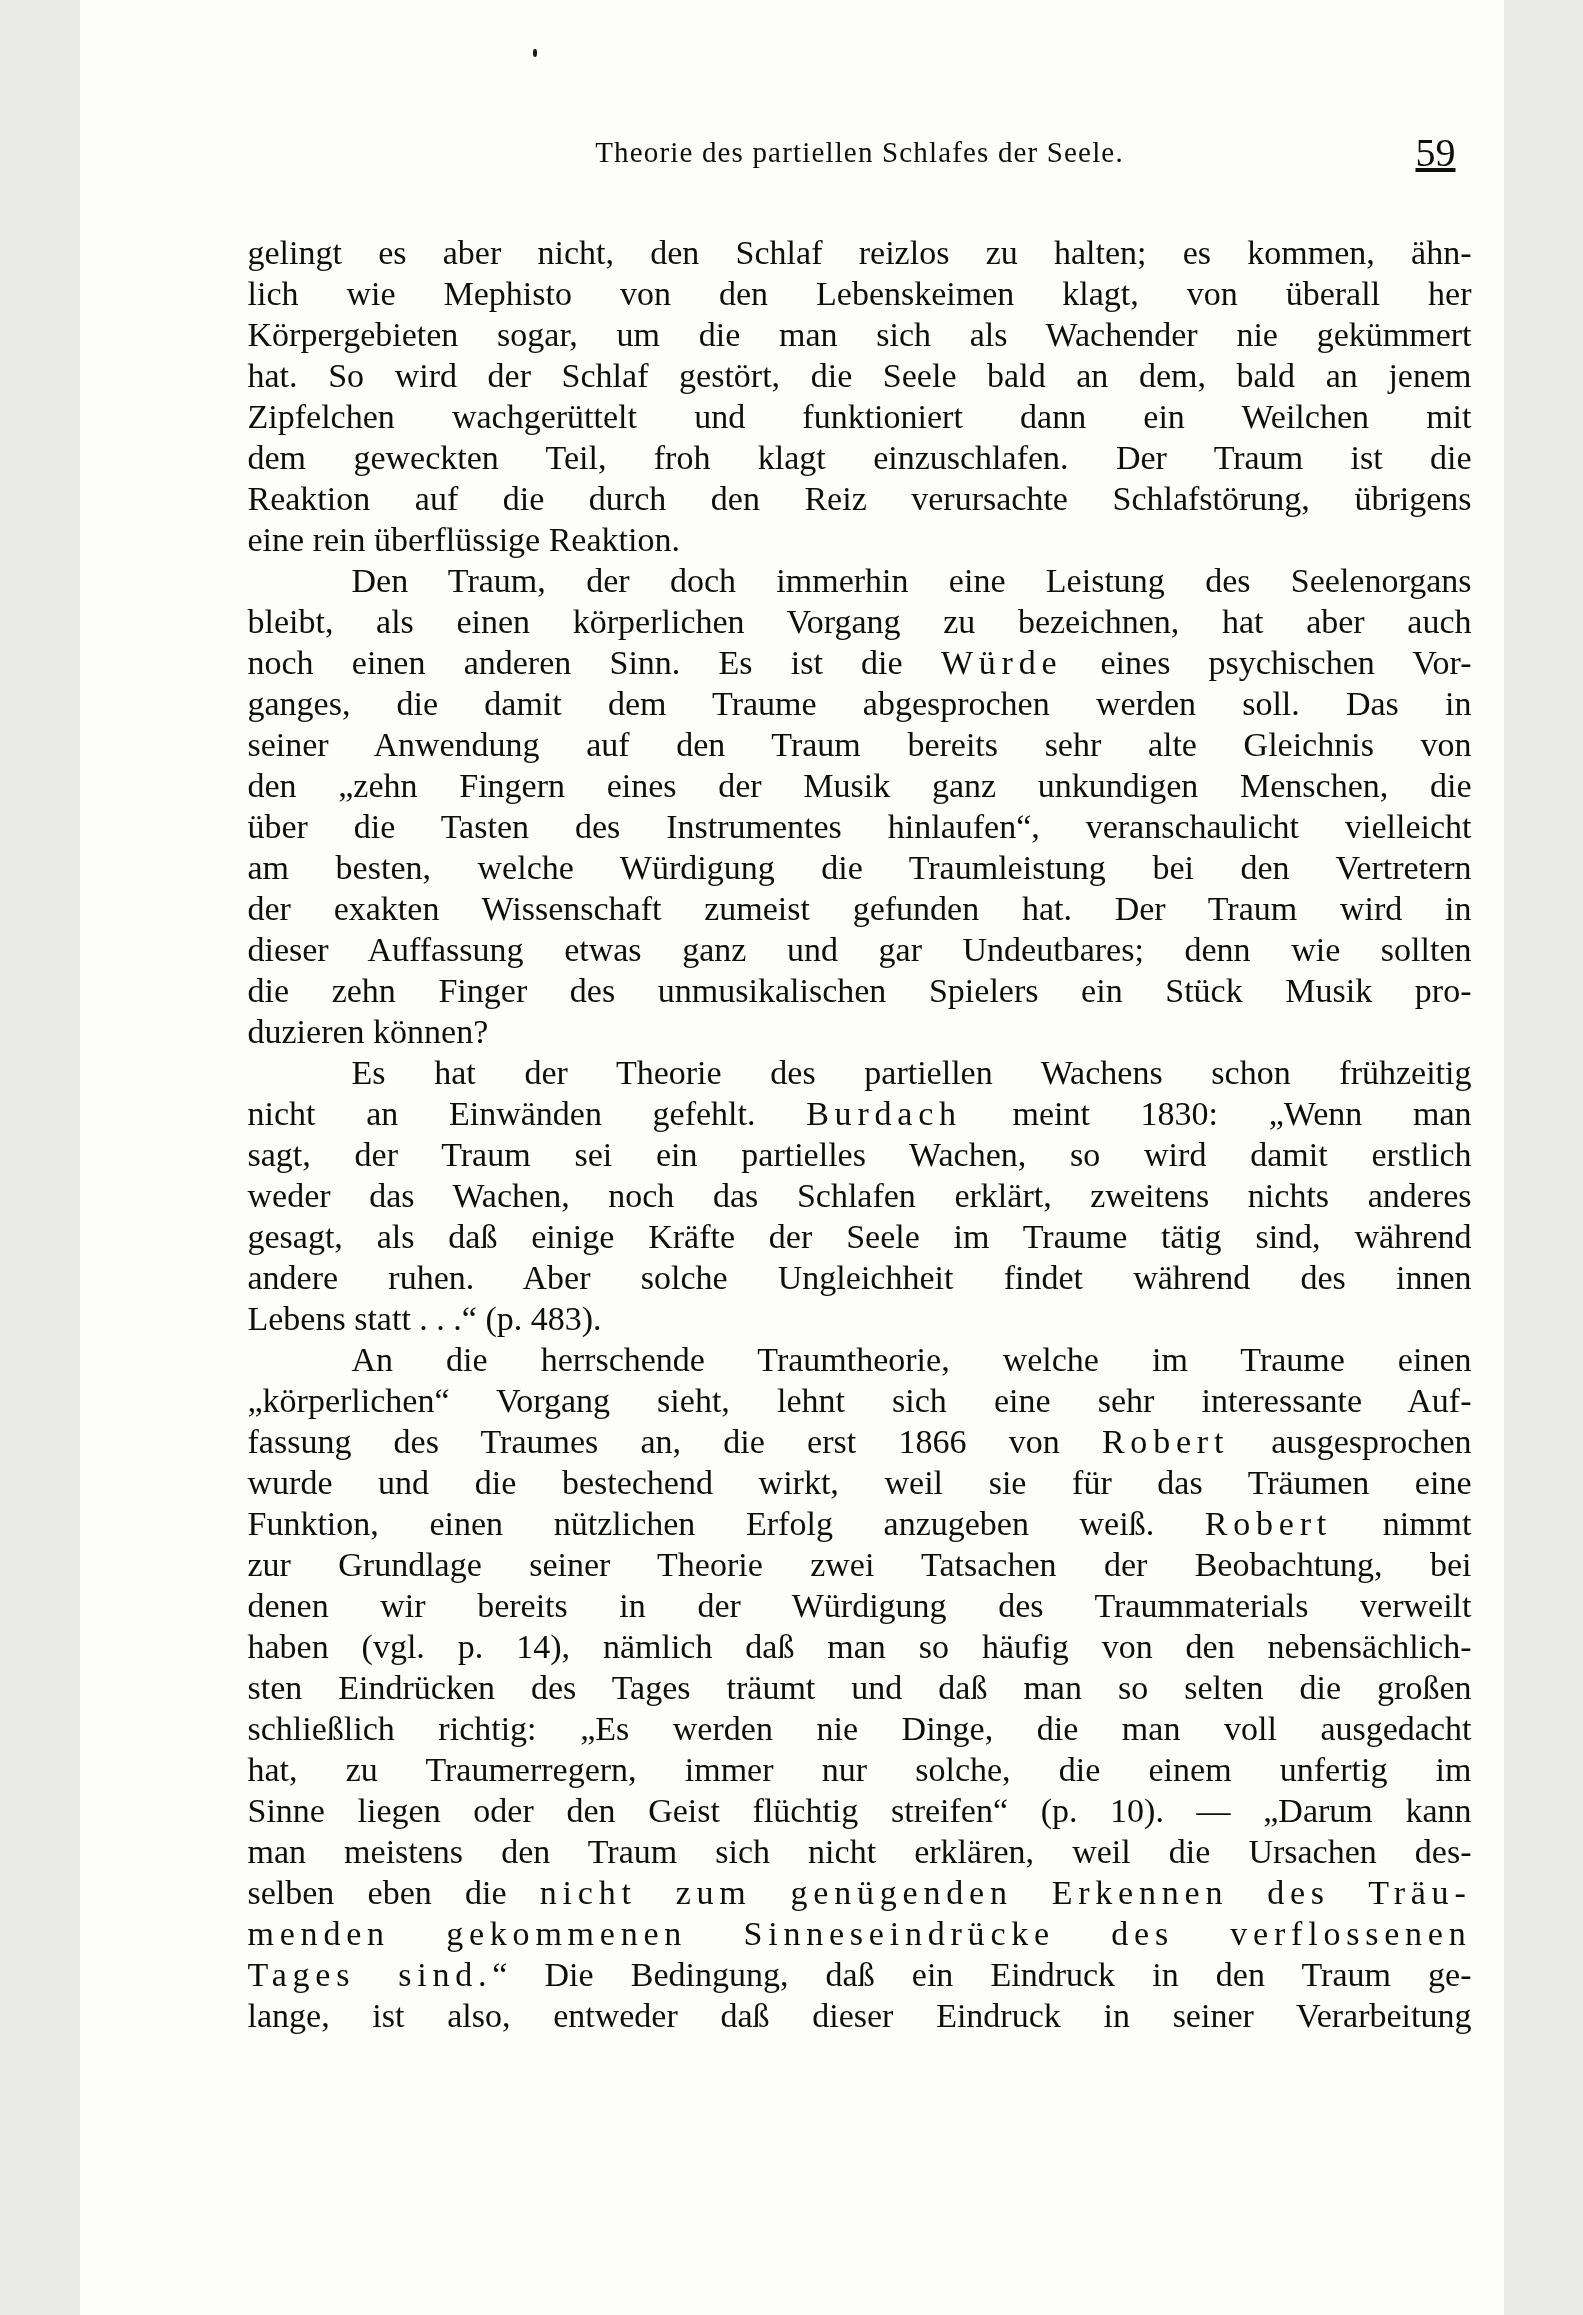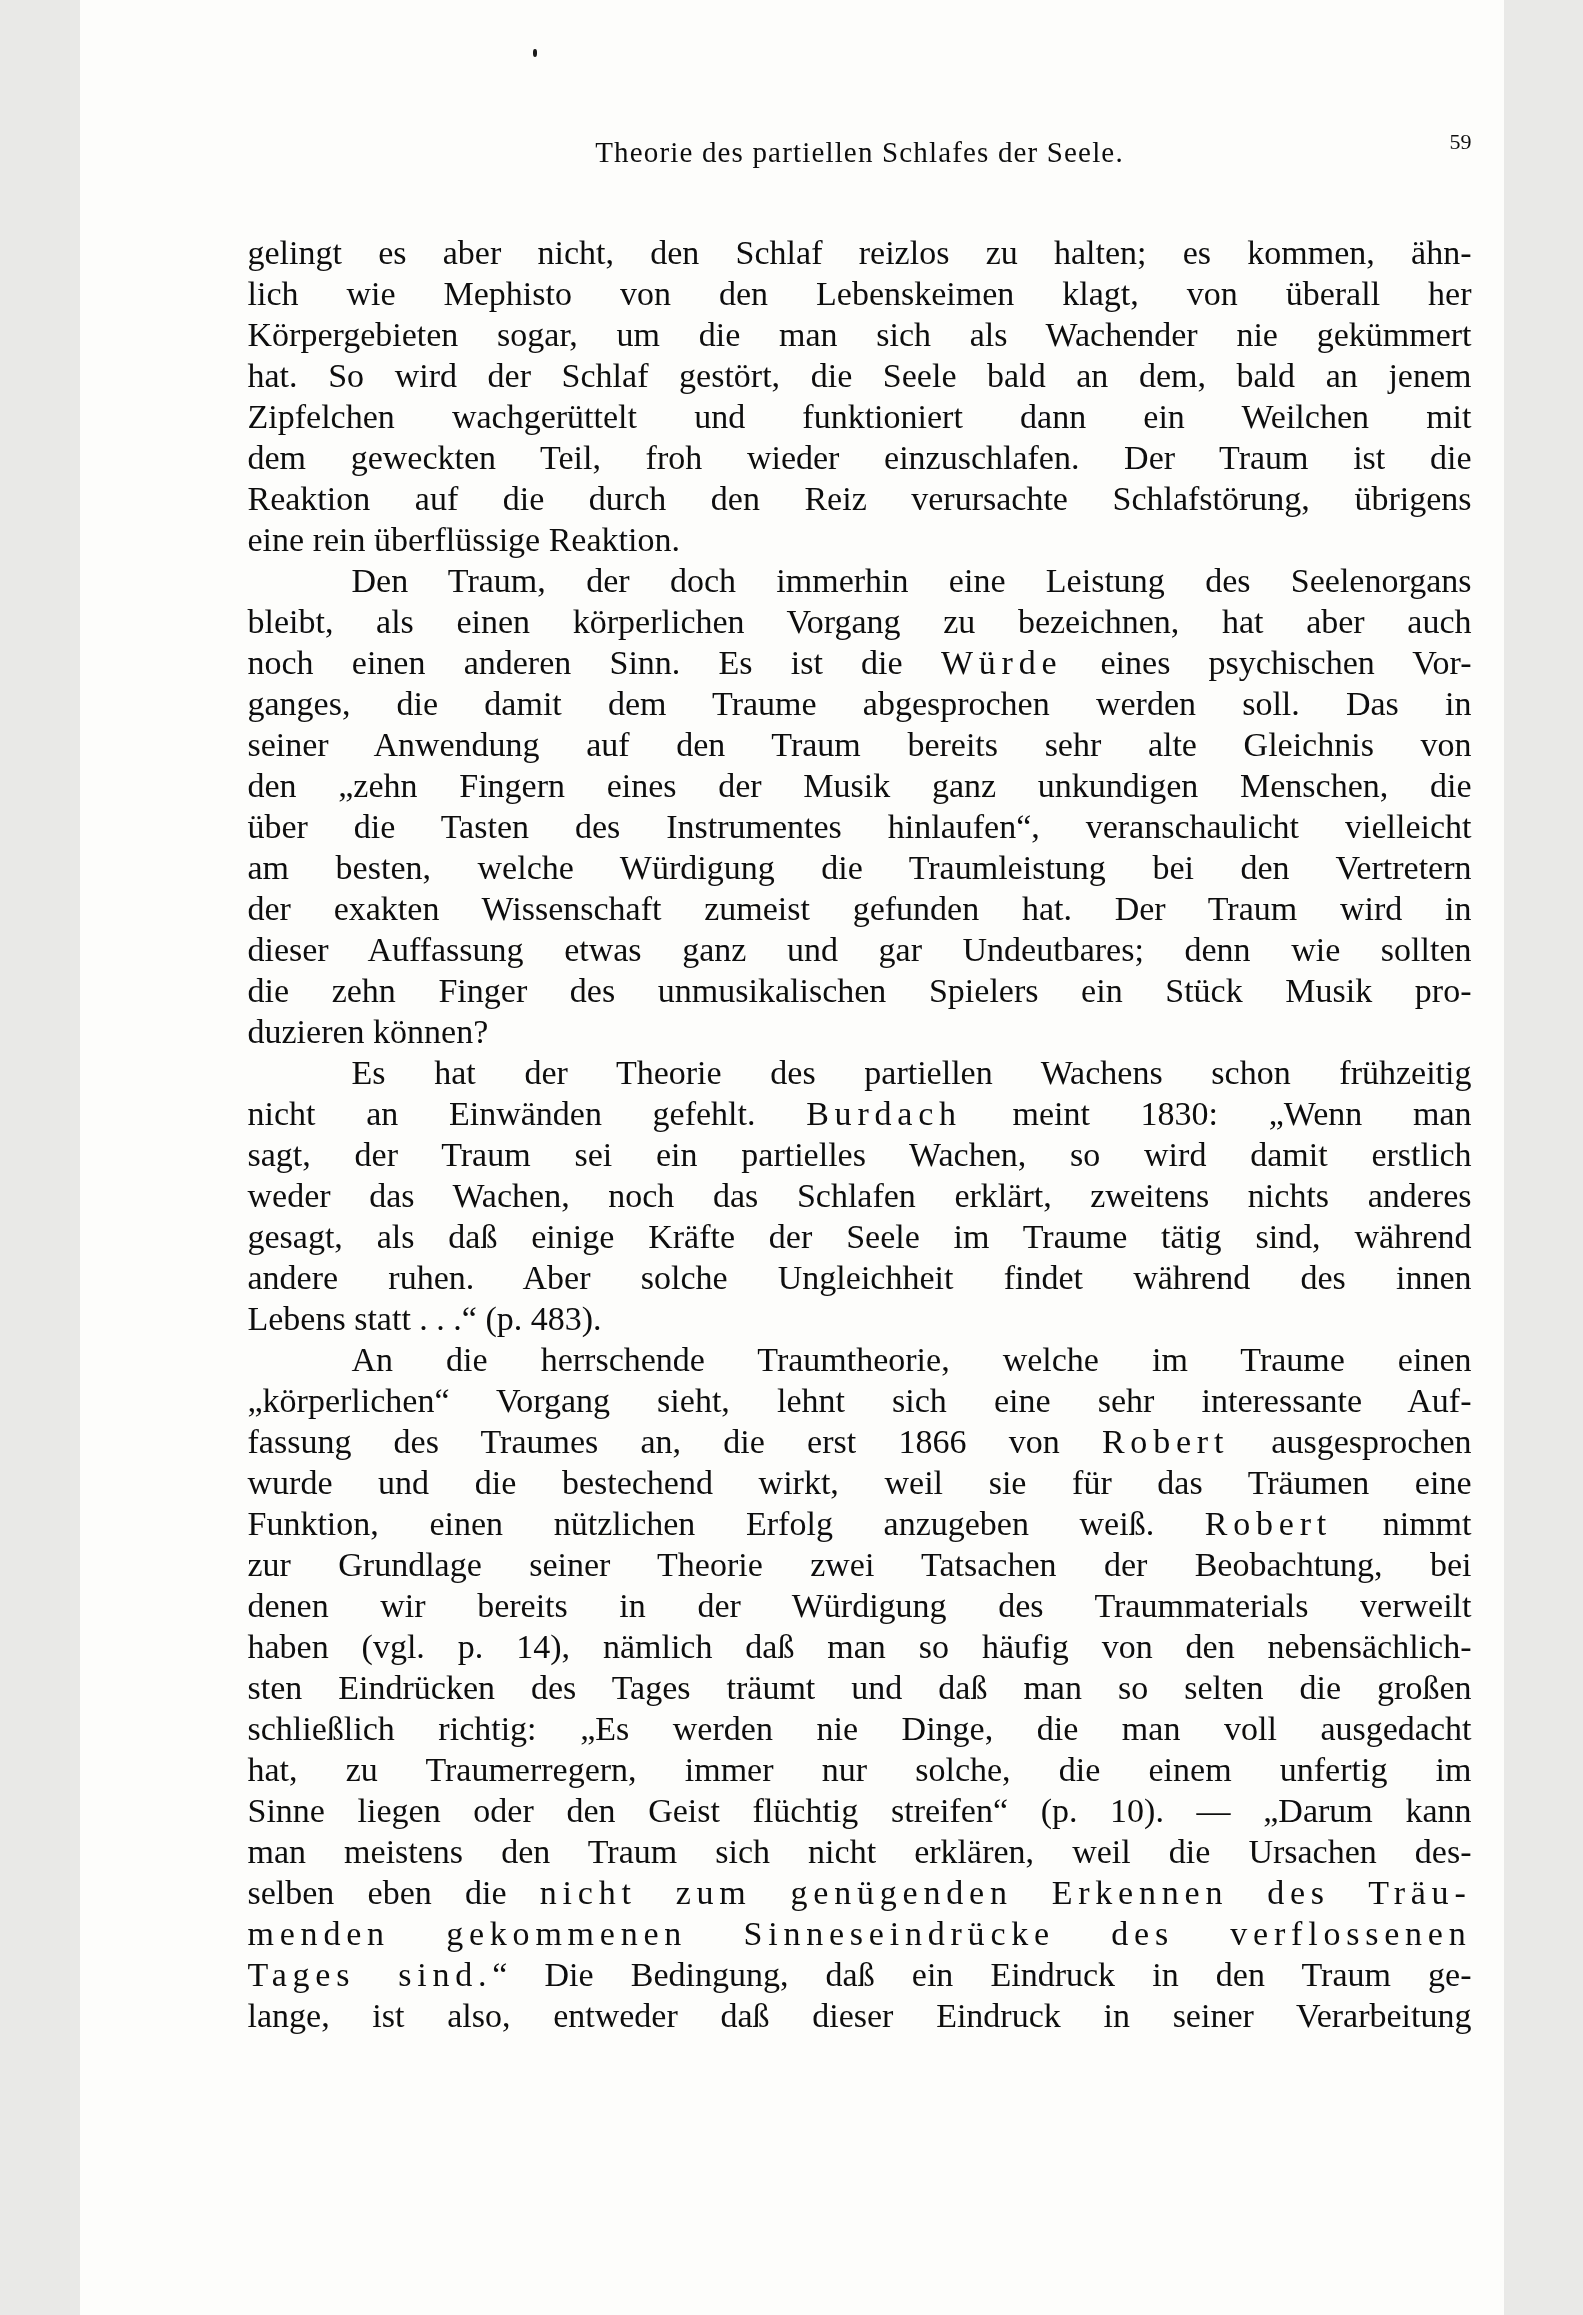--- a/index.html
+++ b/index.html
@@ -21,23 +21,24 @@
     height:45px;
   }
   .header-title{
     text-align:center;
     font-size:29px;
     letter-spacing:0.04em;
     white-space:nowrap;
   }
   .page-number{
     position:absolute;
-    right:0;
+    right:16px;
     top:-7.5px;
-    font-size:22px;
+    font-size:40px;
+    text-decoration:underline;
   }
   .body-text{
     position:absolute;
     left:168px;
     top:232px;
     width:1224px;
     font-size:34px;
     line-height:41px;
   }
   .line{
@@ -74,21 +75,21 @@
     <div class="header-title">Theorie des partiellen Schlafes der Seele.</div>
     <div class="page-number">59</div>
   </header>
 
   <main class="body-text">
       <div class="line">gelingt es aber nicht, den Schlaf reizlos zu halten; es kommen, ähn-</div>
       <div class="line">lich wie Mephisto von den Lebenskeimen klagt, von überall her</div>
       <div class="line">Körpergebieten sogar, um die man sich als Wachender nie gekümmert</div>
       <div class="line">hat. So wird der Schlaf gestört, die Seele bald an dem, bald an jenem</div>
       <div class="line">Zipfelchen wachgerüttelt und funktioniert dann ein Weilchen mit</div>
-      <div class="line">dem geweckten Teil, froh wieder einzuschlafen. Der Traum ist die</div>
+      <div class="line">dem geweckten Teil, froh klagt einzuschlafen. Der Traum ist die</div>
       <div class="line">Reaktion auf die durch den Reiz verursachte Schlafstörung, übrigens</div>
       <div class="line flush">eine rein überflüssige Reaktion.</div>
       <div class="line indent">Den Traum, der doch immerhin eine Leistung des Seelenorgans</div>
       <div class="line">bleibt, als einen körperlichen Vorgang zu bezeichnen, hat aber auch</div>
       <div class="line">noch einen anderen Sinn. Es ist die <span class="sp">Würde</span> eines psychischen Vor-</div>
       <div class="line">ganges, die damit dem Traume abgesprochen werden soll. Das in</div>
       <div class="line">seiner Anwendung auf den Traum bereits sehr alte Gleichnis von</div>
       <div class="line">den „zehn Fingern eines der Musik ganz unkundigen Menschen, die</div>
       <div class="line">über die Tasten des Instrumentes hinlaufen“, veranschaulicht vielleicht</div>
       <div class="line">am besten, welche Würdigung die Traumleistung bei den Vertretern</div>

